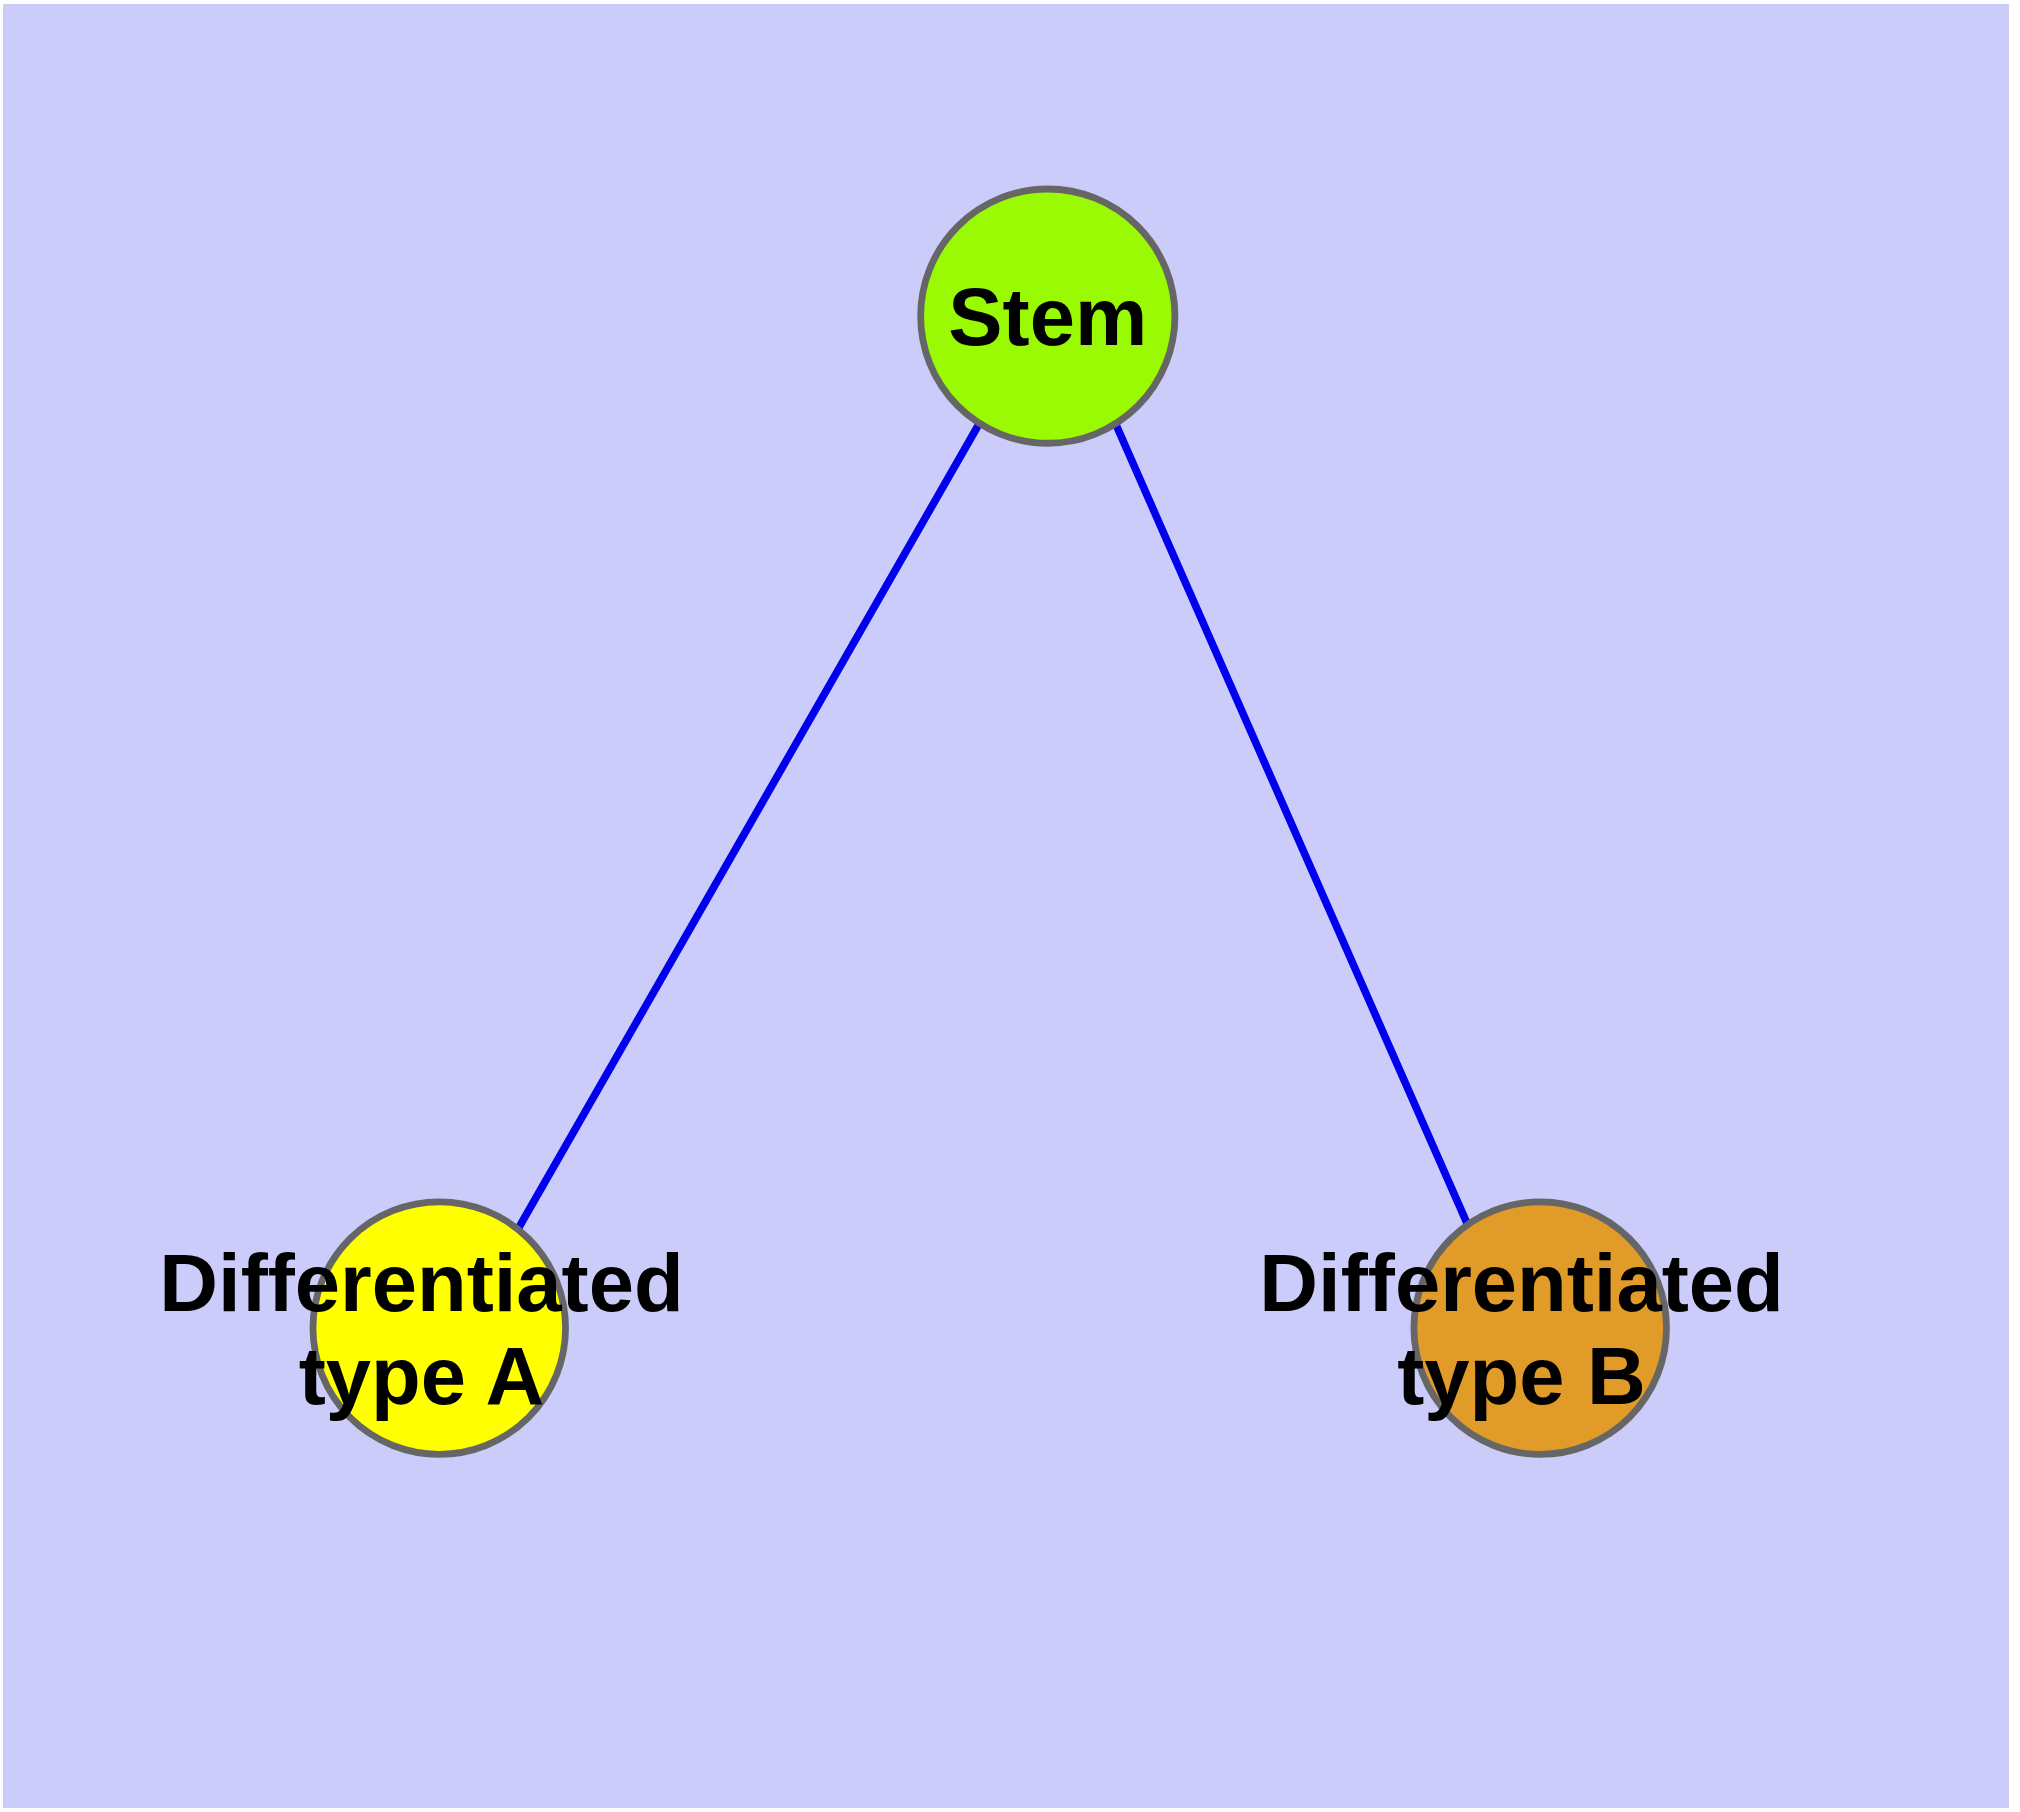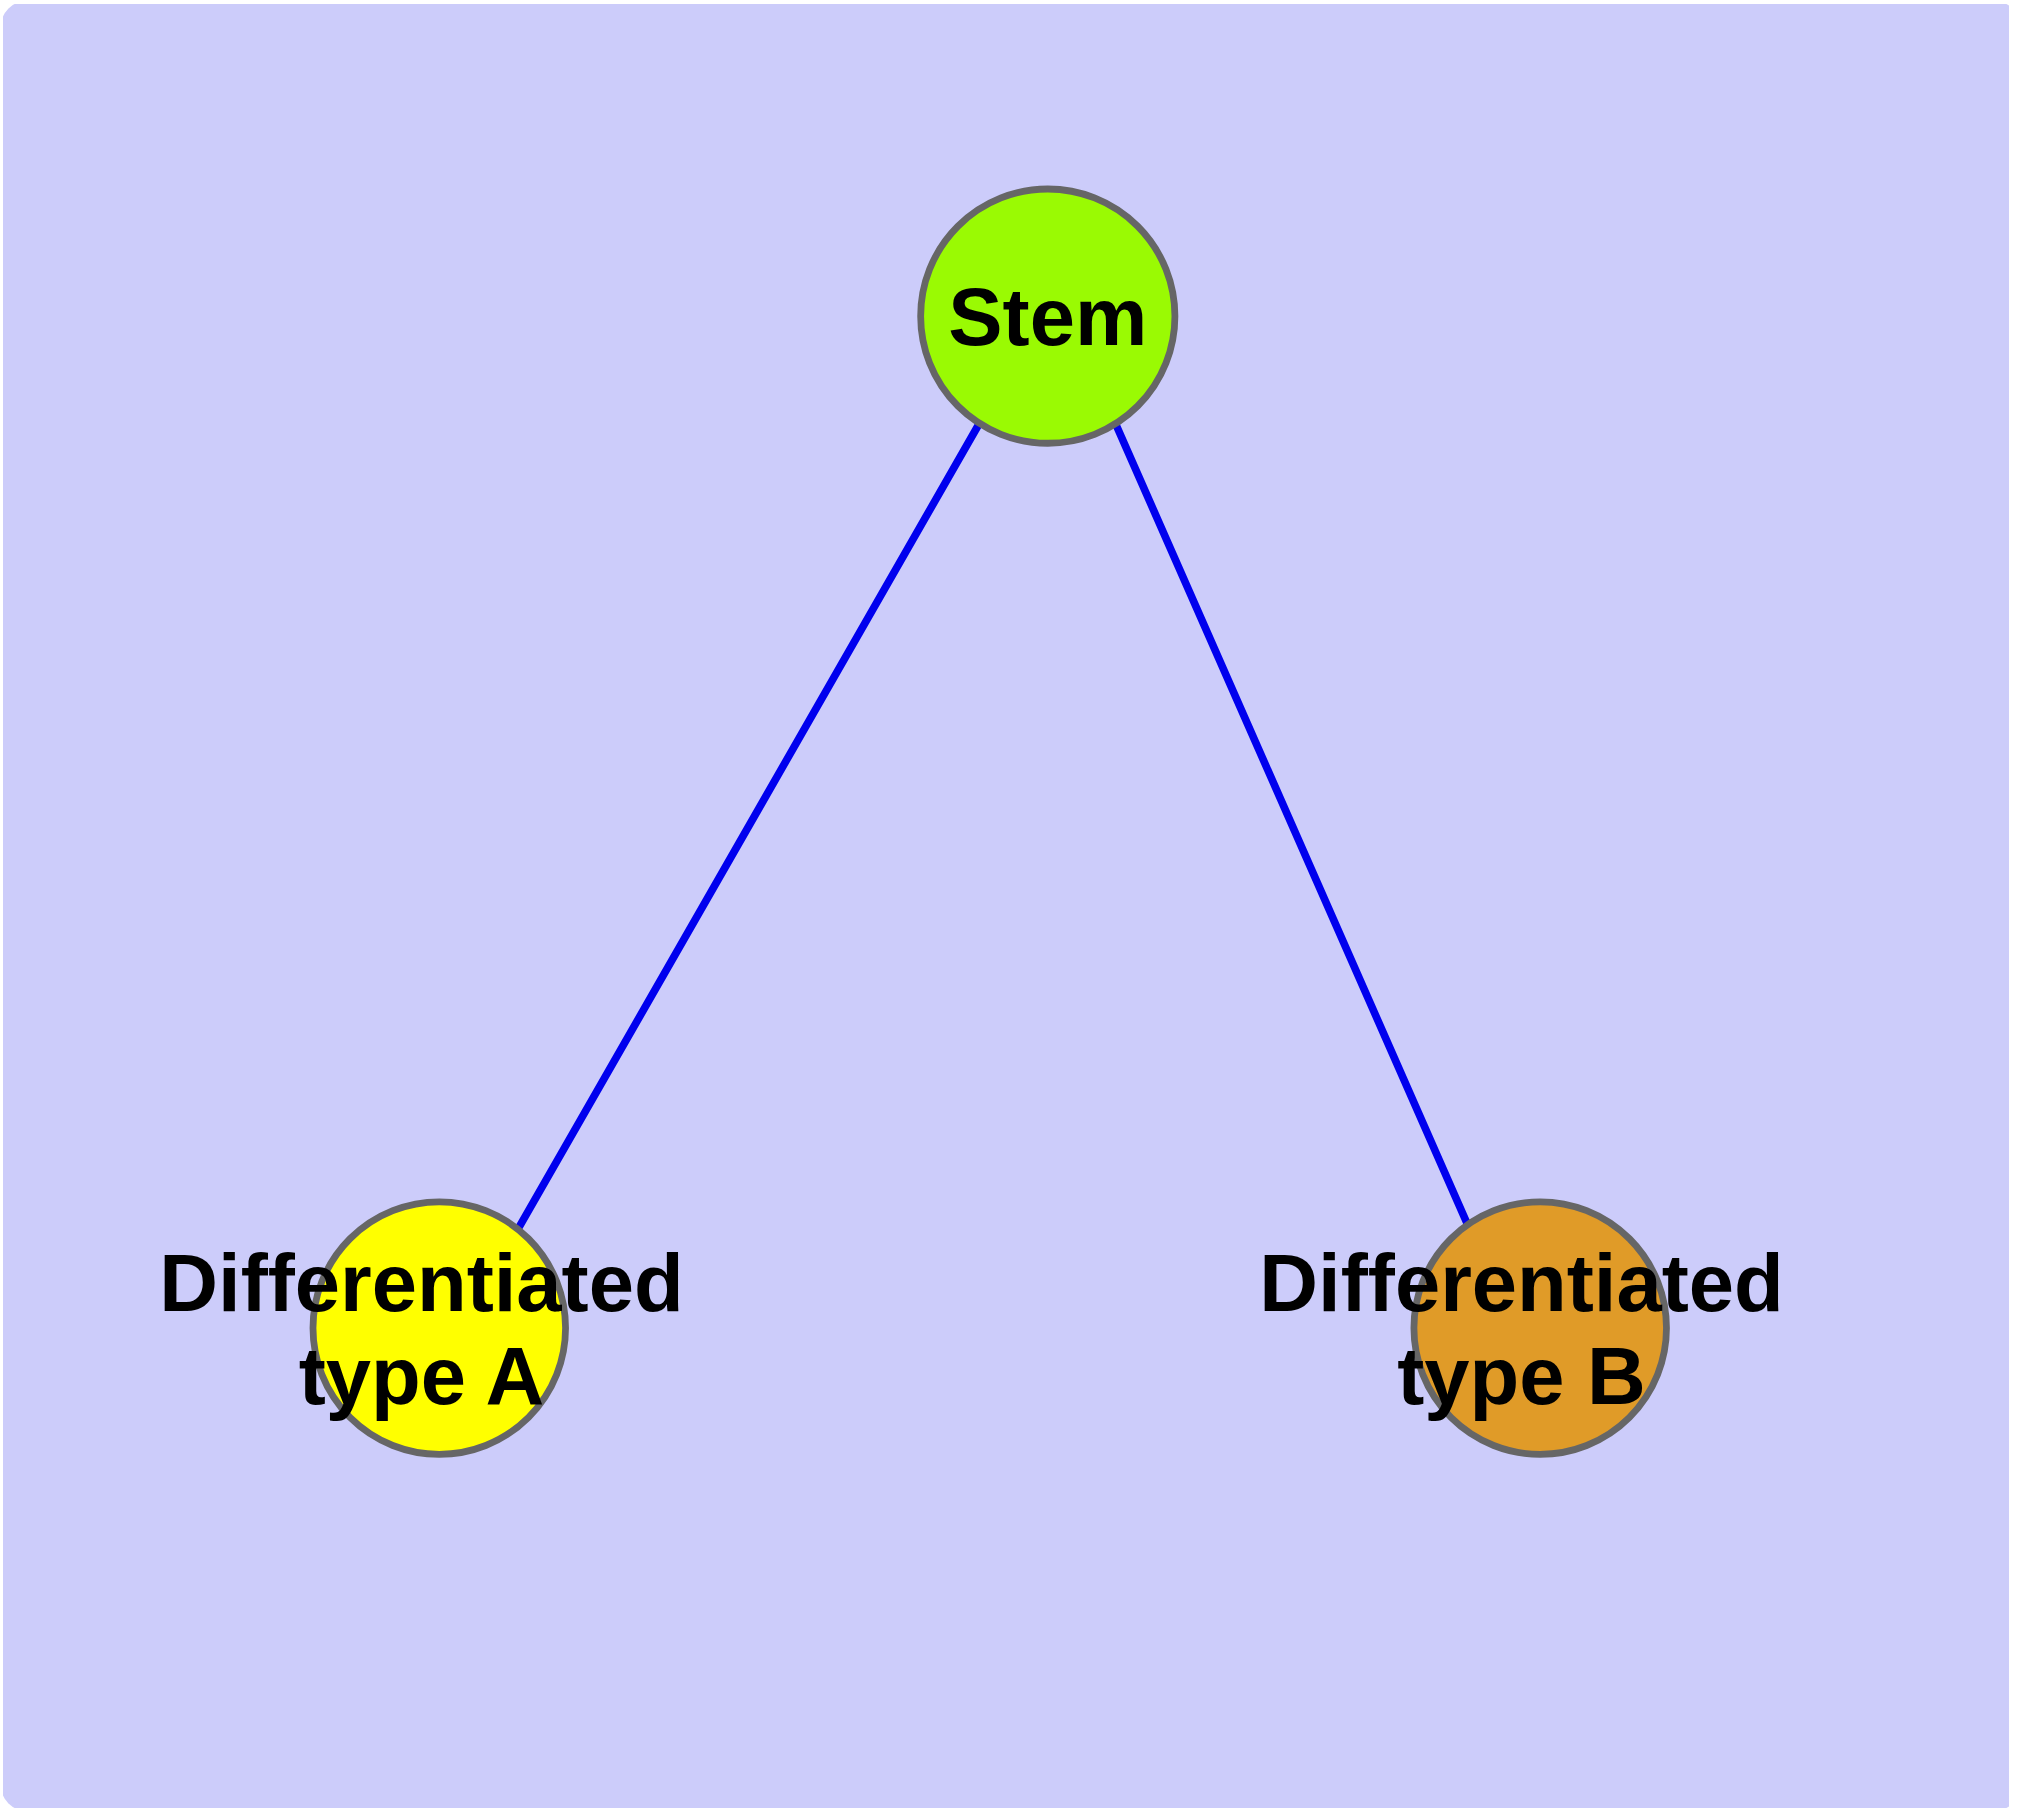--- a/index.html
+++ b/index.html
@@ -8,21 +8,20 @@
     padding: 0;
     background: #ffffff;
   }
   #root {
     position: relative;
     width: 2021px;
     height: 1812px;
     background: #ffffff;
     overflow: hidden;
     font-family: "Liberation Sans", "DejaVu Sans", sans-serif;
-    border-radius: 29px;
   }
   #canvas {
     position: absolute;
     left: 3.4px;
     top: 4.2px;
     width: 2006px;
     height: 1804px;
     background: #ccccfa;
   }
   #graph-svg {

